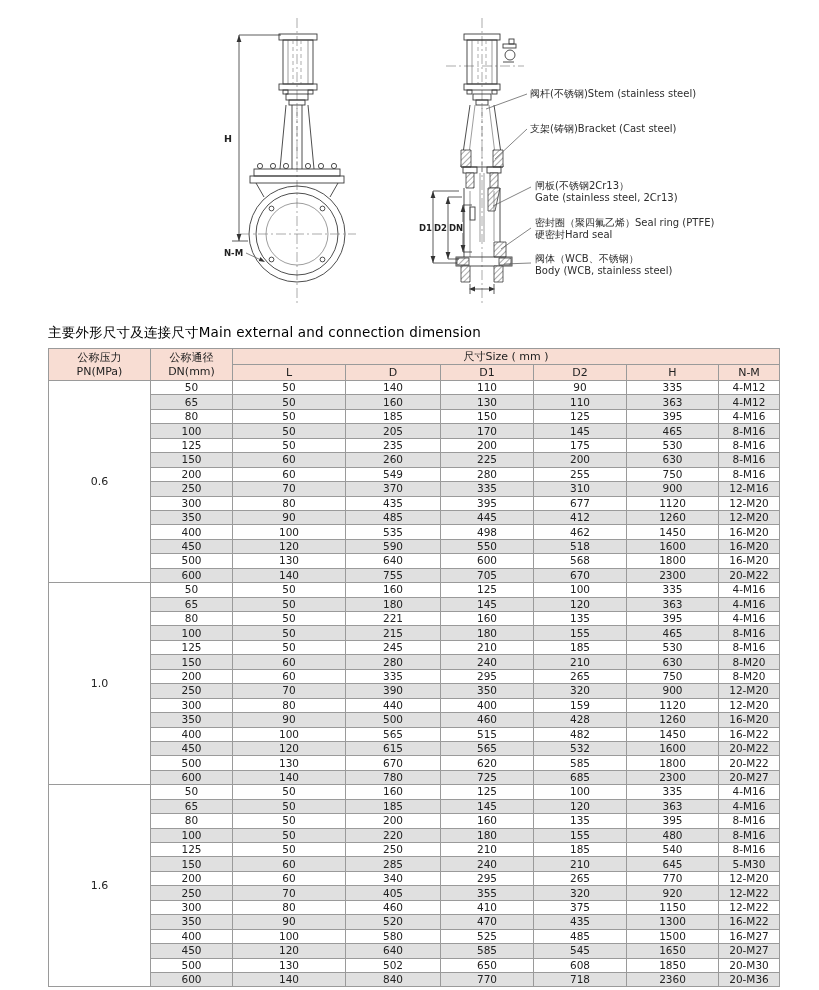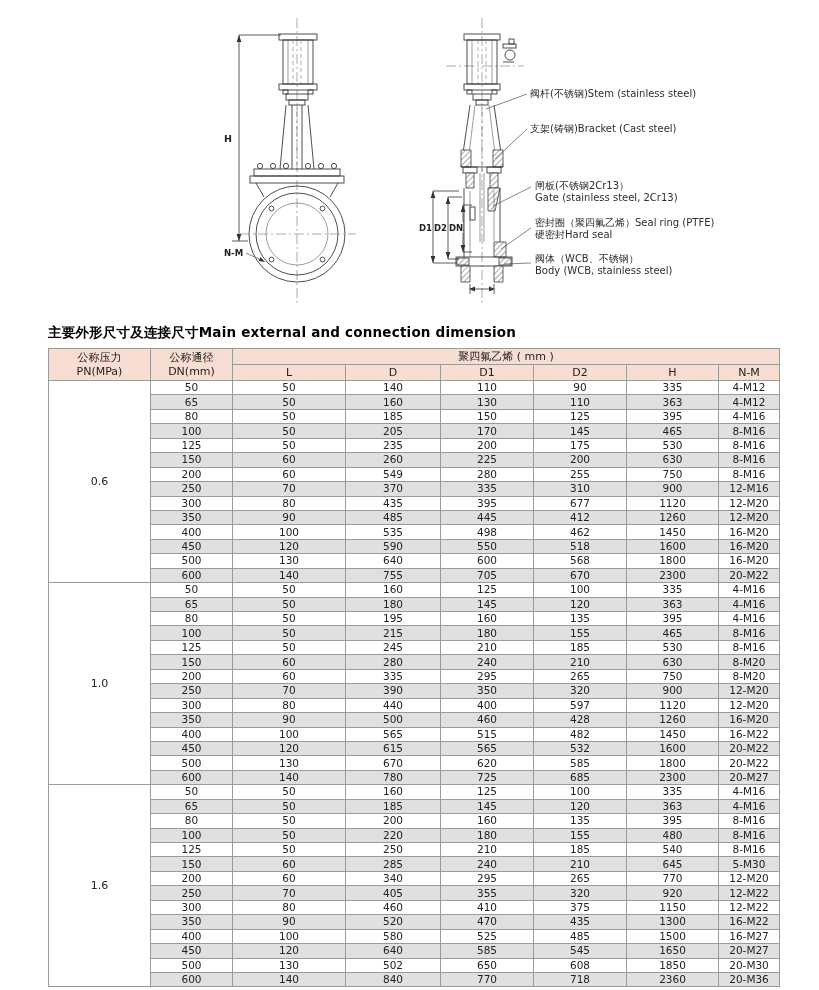--- a/index.html
+++ b/index.html
@@ -3,21 +3,21 @@
 <meta charset="utf-8">
 <style>
   * { margin:0; padding:0; box-sizing:border-box; }
   html,body { width:819px; height:990px; background:#fff; overflow:hidden;
     font-family:"DejaVu Sans","Liberation Sans",sans-serif; }
   body { position:relative; }
 
   .drawing-wrap { position:absolute; top:4px; left:0; width:819px; height:320px; }
 
   .doc-title { position:absolute; top:324px; left:48px; font-size:13.5px;
-    font-weight:bold; color:#000; letter-spacing:0.2px; }
+    font-weight:normal; color:#000; letter-spacing:0.2px; }
 
   table.dim-table { position:absolute; top:348px; left:48px; width:731px;
     border-collapse:collapse; table-layout:fixed; font-size:10.5px; color:#222;
     border:1.5px solid #3c3c3c; }
   .dim-table th, .dim-table td { border:1px solid #9a9a9a; text-align:center;
     vertical-align:middle; padding:0; font-weight:normal; }
   .dim-table thead th { background:#f8ddd3; height:16px; line-height:13px;
     font-size:11px; color:#222; }
   .dim-table thead th.two-line div { line-height:14px; }
   .dim-table tbody td { height:14.45px; line-height:13px; }
@@ -241,21 +241,21 @@
   <thead>
     <tr>
       <th rowspan="2" class="two-line">
         <div>公称压力</div>
         <div>PN(MPa)</div>
       </th>
       <th rowspan="2" class="two-line">
         <div>公称通径</div>
         <div>DN(mm)</div>
       </th>
-      <th colspan="6">聚四氟乙烯 ( mm )</th>
+      <th colspan="6">尺寸Size ( mm )</th>
     </tr>
     <tr>
       <th>L</th>
       <th>D</th>
       <th>D1</th>
       <th>D2</th>
       <th>H</th>
       <th>N-M</th>
     </tr>
   </thead>
@@ -402,21 +402,21 @@
         <td>50</td>
         <td>180</td>
         <td>145</td>
         <td>120</td>
         <td>363</td>
         <td>4-M16</td>
       </tr>
       <tr class="">
         <td>80</td>
         <td>50</td>
-        <td>195</td>
+        <td>221</td>
         <td>160</td>
         <td>135</td>
         <td>395</td>
         <td>4-M16</td>
       </tr>
       <tr class="alt">
         <td>100</td>
         <td>50</td>
         <td>215</td>
         <td>180</td>
@@ -458,21 +458,21 @@
         <td>350</td>
         <td>320</td>
         <td>900</td>
         <td>12-M20</td>
       </tr>
       <tr class="">
         <td>300</td>
         <td>80</td>
         <td>440</td>
         <td>400</td>
-        <td>597</td>
+        <td>159</td>
         <td>1120</td>
         <td>12-M20</td>
       </tr>
       <tr class="alt">
         <td>350</td>
         <td>90</td>
         <td>500</td>
         <td>460</td>
         <td>428</td>
         <td>1260</td>

